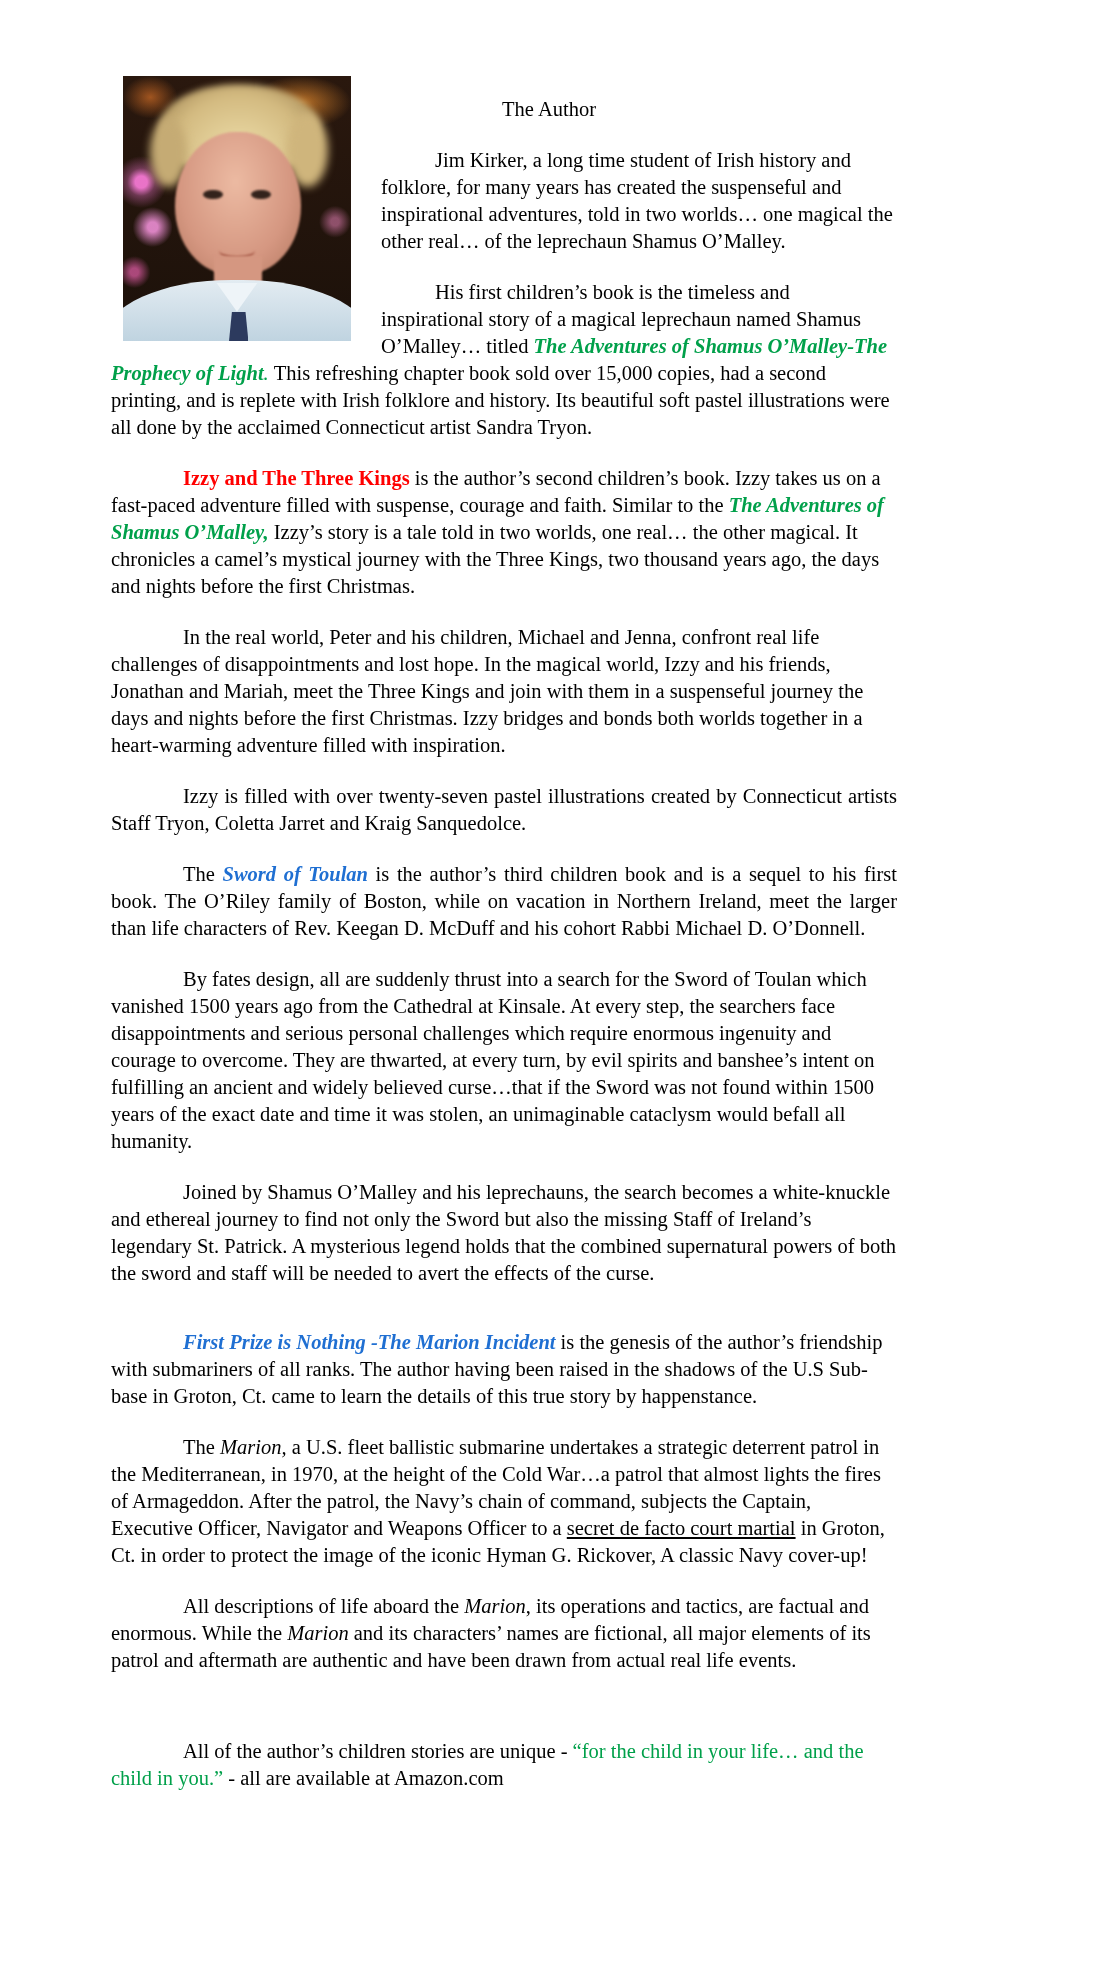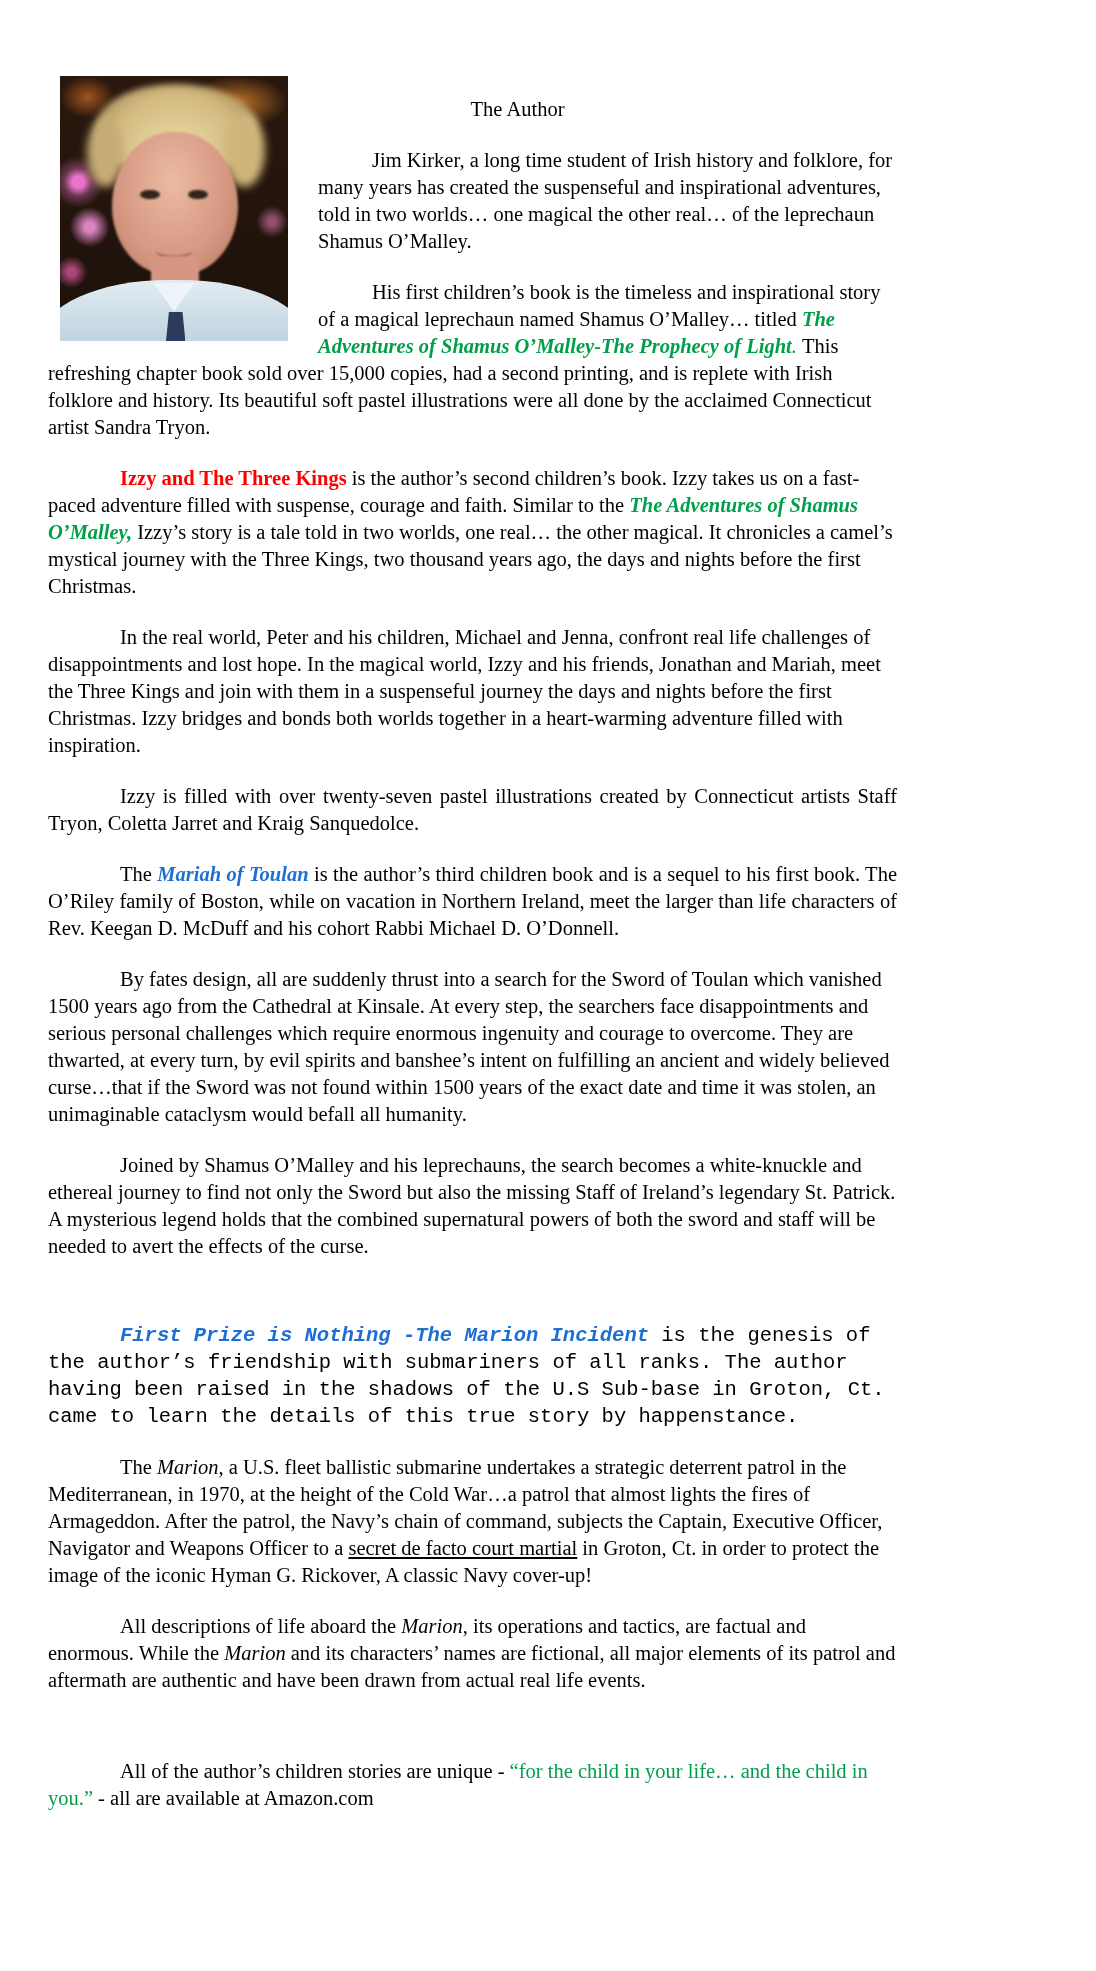--- a/index.html
+++ b/index.html
@@ -7,21 +7,21 @@
     width: 1096px;
     font-family: "Liberation Serif", "DejaVu Serif", serif;
     color: #000000;
     font-size: 20.5px;
     line-height: 27px;
   }
   .page {
     box-sizing: border-box;
     width: 975px;
     min-height: 1971px;
-    padding: 74px 78px 40px 48px;
+    padding: 74px 78px 40px 111px;
     background: #ffffff;
   }
   
   .photo {
     float: left;
     width: 228px;
     height: 265px;
     margin: 2px 30px 14px 12px;
     position: relative;
     overflow: hidden;
@@ -91,21 +91,21 @@
     font-weight: normal;
     margin: 22px 180px 0 0;
     text-align: center;
   }
   .body-text p {
     margin: 24px 0 0 0;
     text-indent: 72px;
   }
   .body-text p.beside { text-indent: 54px; }
   .body-text p.justify { text-align: justify; }
-  .body-text p.gap-lg { margin-top: 62px; font-family: Liberation Mono, monospace; }
+  .body-text p.gap-lg { margin-top: 42px; }
   .body-text p.gap-xl { margin-top: 64px; }
   .green-bold-italic { color: var(--green, #00A04A); font-weight: bold; font-style: italic; }
   .red-bold-italic   { color: var(--red, #FF0000);  font-weight: bold; }
   .blue-bold-italic  { color: var(--blue, #1F6FD2); font-weight: bold; font-style: italic; }
   .green-italic      { color: var(--green, #00A04A); font-style: italic; }
   .green-quote       { color: var(--green, #00A04A); }
   .italic            { font-style: italic; }
   .underline         { text-decoration: underline; }
 </style>
 </head>
@@ -128,21 +128,21 @@
   </div>
 
   <h2 class="author-title">The Author</h2>
 
   <div class="body-text">
       <p class="beside"><span>Jim Kirker, a long time student of Irish history and folklore, for many years has created the suspenseful and inspirational adventures, told in two worlds… one magical the other real… of the leprechaun Shamus O’Malley.</span></p>
       <p class="beside"><span>His first children’s book is the timeless and inspirational story of a magical leprechaun named Shamus O’Malley… titled </span><span class="green-bold-italic">The Adventures of Shamus O’Malley-The Prophecy of Light</span><span class="green-italic">. </span><span>This refreshing chapter book sold over 15,000 copies, had a second printing, and is replete with Irish folklore and history. Its beautiful soft pastel illustrations were all done by the acclaimed Connecticut artist Sandra Tryon.</span></p>
       <p class=""><span class="red-bold-italic">Izzy and The Three Kings</span><span> is the author’s second children’s book. Izzy takes us on a fast-paced adventure filled with suspense, courage and faith.  Similar to the </span><span class="green-bold-italic">The Adventures of Shamus O’Malley,</span><span> Izzy’s story is a tale told in two worlds, one real… the other magical.  It chronicles a camel’s mystical journey with the Three Kings, two thousand years ago, the days and nights before the first Christmas.</span></p>
       <p class=""><span>In the real world, Peter and his children, Michael and Jenna, confront real life challenges of disappointments and lost hope. In the magical world, Izzy and his friends, Jonathan and Mariah, meet the Three Kings and join with them in a suspenseful journey the days and nights before the first Christmas.  Izzy bridges and bonds both worlds together in a heart-warming adventure filled with inspiration.</span></p>
       <p class="justify"><span>Izzy is filled with over twenty-seven pastel illustrations created by Connecticut artists Staff Tryon, Coletta Jarret and Kraig Sanquedolce.</span></p>
-      <p class="justify"><span>The </span><span class="blue-bold-italic">Mariah of Toulan</span><span> is the author’s third children book and is a sequel to his first book. The O’Riley family of Boston, while on vacation in Northern Ireland, meet the larger than life characters of Rev. Keegan D. McDuff and his cohort Rabbi Michael D. O’Donnell.</span></p>
+      <p class="justify"><span>The </span><span class="blue-bold-italic">Sword of Toulan</span><span> is the author’s third children book and is a sequel to his first book. The O’Riley family of Boston, while on vacation in Northern Ireland, meet the larger than life characters of Rev. Keegan D. McDuff and his cohort Rabbi Michael D. O’Donnell.</span></p>
       <p class=""><span>By fates design, all are suddenly thrust into a search for the Sword of Toulan which vanished 1500 years ago from the Cathedral at Kinsale. At every step, the searchers face disappointments and serious personal challenges which require enormous ingenuity and courage to overcome. They are thwarted, at every turn, by evil spirits and banshee’s intent on fulfilling an ancient and widely believed curse…that if the Sword was not found within 1500 years of the exact date and time it was stolen, an unimaginable cataclysm would befall all humanity.</span></p>
       <p class=""><span>Joined by Shamus O’Malley and his leprechauns, the search becomes a white-knuckle and ethereal journey to find not only the Sword but also the missing Staff of Ireland’s legendary St. Patrick.  A mysterious legend holds that the combined supernatural powers of both the sword and staff will be needed to avert the effects of the curse.</span></p>
       <p class="gap-lg"><span class="blue-bold-italic">First Prize is Nothing -The Marion Incident</span><span> is the genesis of the author’s friendship with submariners of all ranks. The author having been raised in the shadows of the U.S Sub-base in Groton, Ct. came to learn the details of this true story by happenstance.</span></p>
       <p class=""><span>The </span><span class="italic">Marion,</span><span> a U.S. fleet ballistic submarine undertakes a strategic deterrent patrol in the Mediterranean, in 1970, at the height of the Cold War…a patrol that almost lights the fires of Armageddon. After the patrol, the Navy’s chain of command, subjects the Captain, Executive Officer, Navigator and Weapons Officer to a </span><span class="underline">secret de facto court martial</span><span> in Groton, Ct. in order to protect the image of the iconic Hyman G. Rickover, A classic Navy cover-up!</span></p>
       <p class=""><span>All descriptions of life aboard the </span><span class="italic">Marion</span><span>, its operations and tactics, are factual and enormous. While the </span><span class="italic">Marion</span><span> and its characters’ names are fictional, all major elements of its patrol and aftermath are authentic and have been drawn from actual real life events.</span></p>
       <p class="gap-xl"><span>All of the author’s children stories are unique - </span><span class="green-quote">“for the child in your life… and the child in you.”</span><span> - all are available at Amazon.com</span></p>
     </div>
 
 </div>
 

